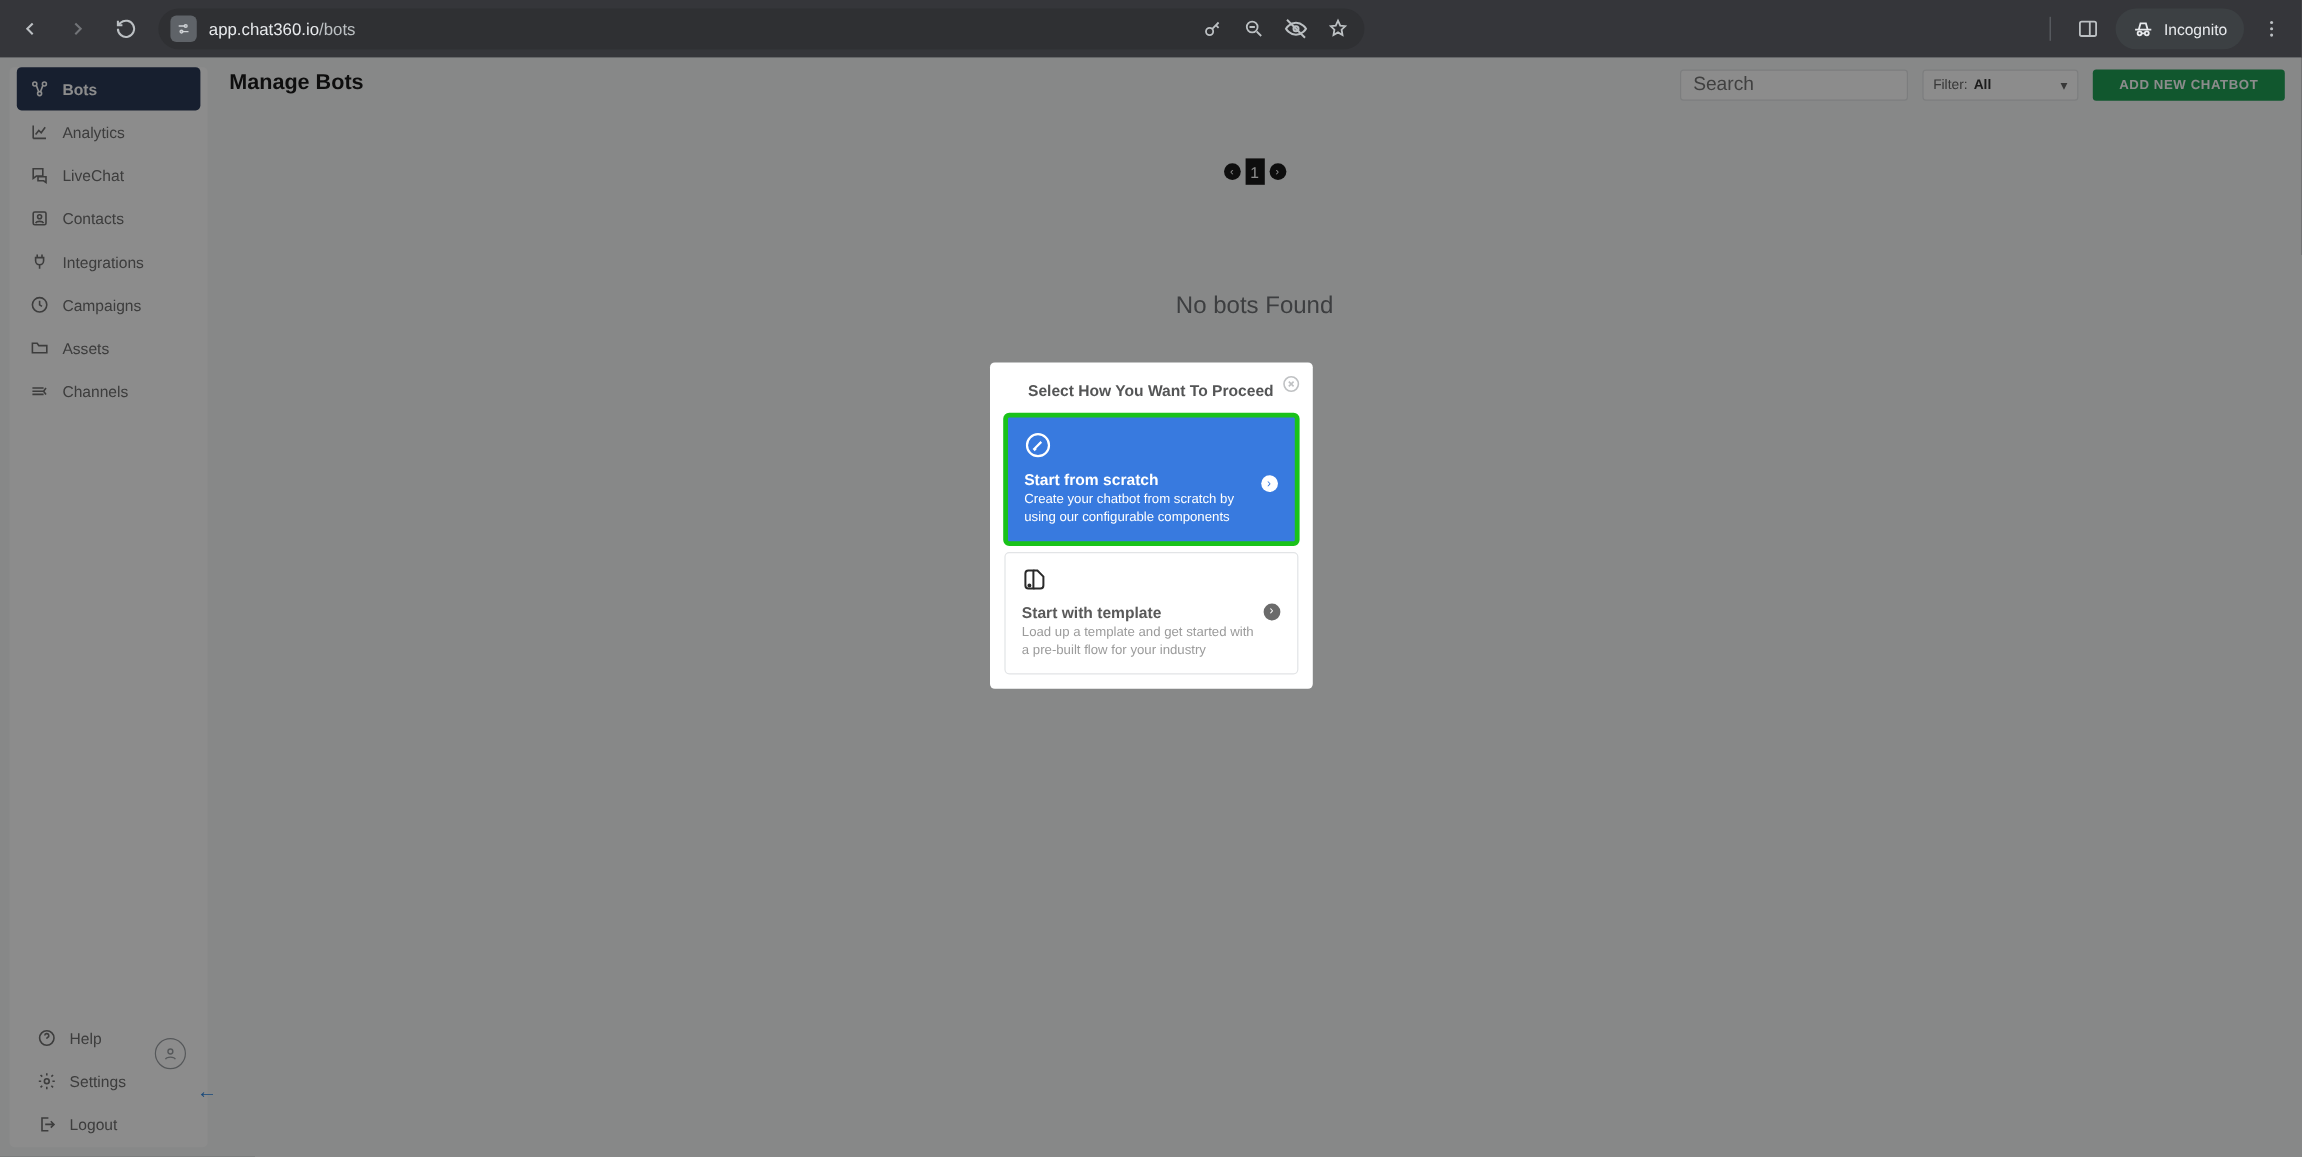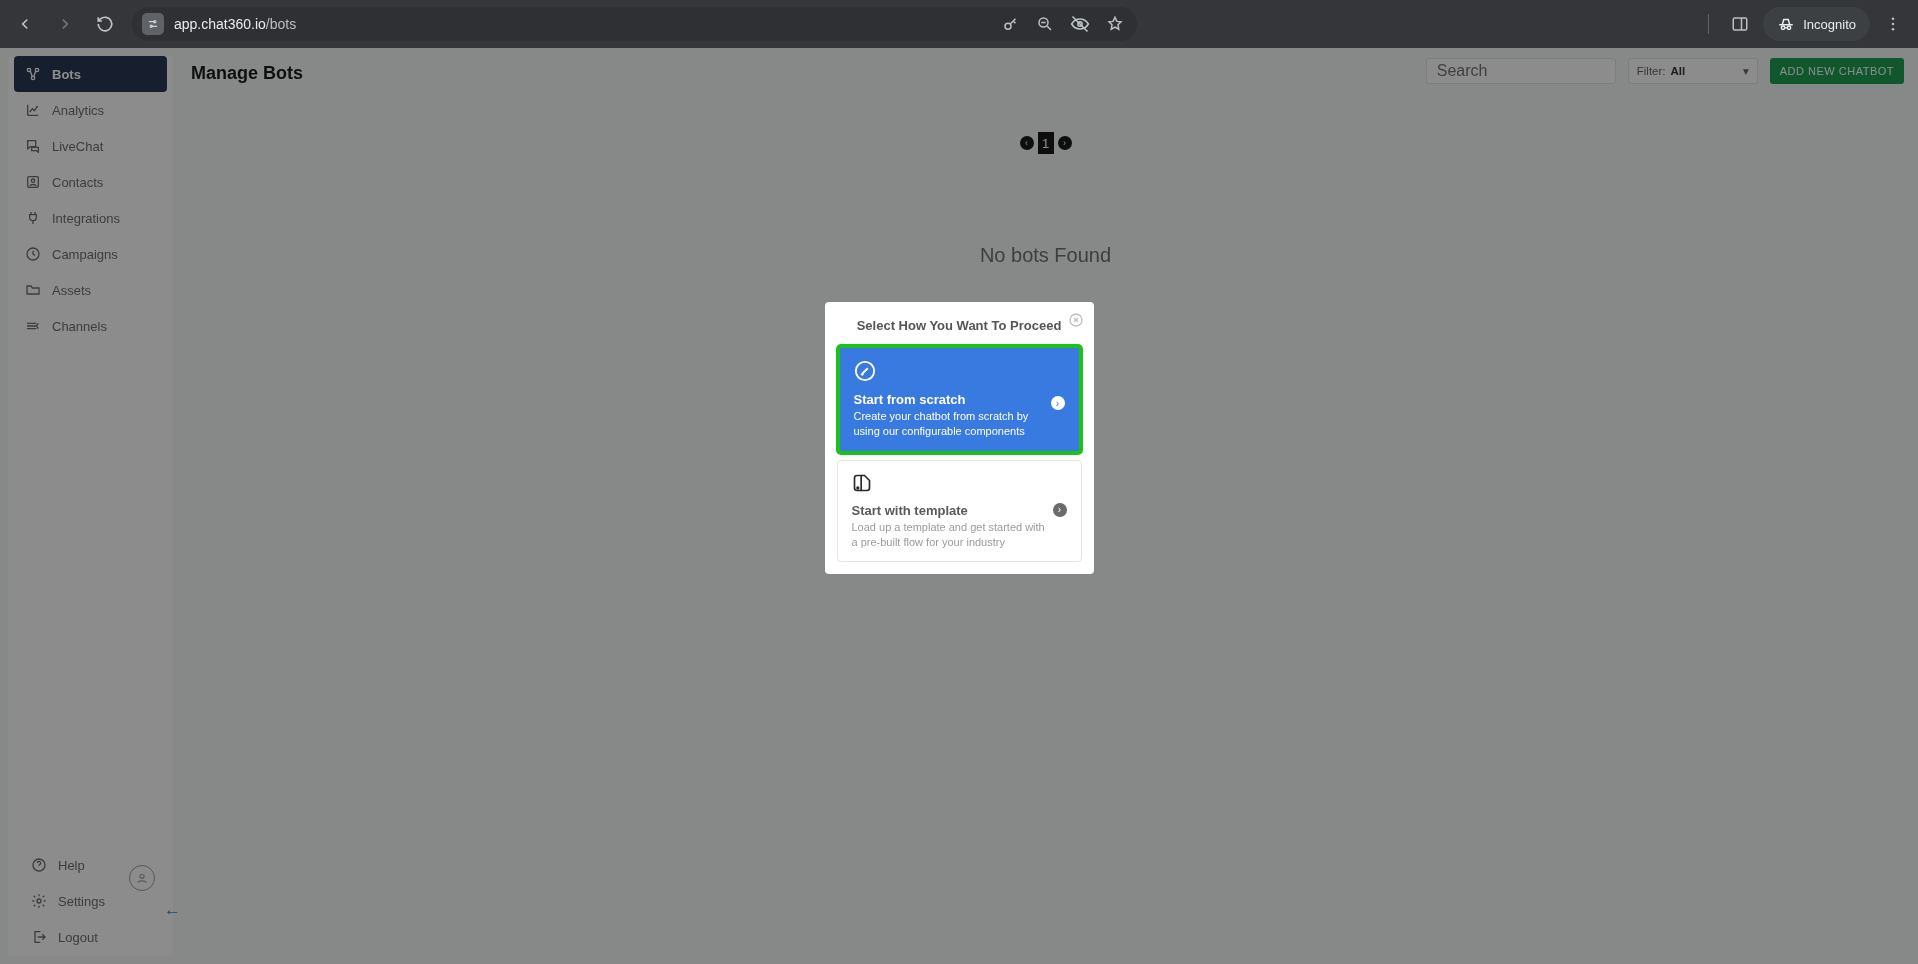--- a/index.html
+++ b/index.html
@@ -41,30 +41,30 @@
   .logo-text{font-size:19px;color:#1a2440;font-weight:500}
   .nav{display:flex;flex-direction:column;padding:0 6px;gap:0}
   .nav-item{display:flex;align-items:center;gap:10px;padding:9px 10px;color:var(--sidebar-text);border-radius:4px;font-size:13px}
   .nav-item.active{background:var(--sidebar-active-bg);color:#fff;font-weight:600}
   .nav-item .icn{width:18px;height:18px;display:flex;align-items:center;justify-content:center}
   .nav-bottom{position:absolute;bottom:1px;left:0;right:0;padding:0 6px;display:flex;flex-direction:row}
   .avatar-circle{width:26px;height:26px;border:1.5px solid #9ca0a4;border-radius:50%;display:flex;align-items:center;justify-content:center;color:#9ca0a4;margin:18px 0 8px 8px}
   .sb-collapse{position:absolute;right:-7px;bottom:40px;width:16px;height:16px;color:#2e86e0;font-size:17px}
 
   .main{flex:1;display:flex;flex-direction:column;min-width:0}
-  .topbar{display:flex;align-items:flex-end;padding:10px 14px 8px 18px;gap:12px}
+  .topbar{display:flex;align-items:flex-start;padding:10px 14px 8px 18px;gap:12px}
   .titleblock{flex:1}
   .page-title{font-size:18px;font-weight:700;color:#1a1a1a;margin:0}
   .page-sub{font-size:11.5px;color:#6f6f6f;margin-top:2px}
   .page-sub a{color:#2e86e0;text-decoration:none}
   .search{width:190px;height:26px;border:1px solid var(--border);border-radius:3px;display:flex;align-items:center;padding:0 8px;background:#fff}
   .search input{flex:1;border:none;outline:none;font-size:16px;background:transparent;color:#666}
   .filter{width:130px;height:26px;border:1px solid var(--border);border-radius:3px;background:#fff;display:flex;align-items:center;padding:0 8px;font-size:11.5px;color:#666;gap:5px}
   .filter .chev{margin-left:auto}
-  .add-btn{height:26px;padding:0 10px;border-radius:3px;background:var(--green);color:#fff;font-size:11px;font-weight:400;letter-spacing:.5px;display:flex;align-items:center}
+  .add-btn{height:26px;padding:0 22px;border-radius:3px;background:var(--green);color:#fff;font-size:11px;font-weight:700;letter-spacing:.5px;display:flex;align-items:center}
 
   .content{flex:1;display:flex;flex-direction:column;align-items:center;padding-top:40px}
   .pager{display:flex;align-items:center;gap:4px}
   .pager .pg-btn{width:14px;height:14px;border-radius:50%;background:#1a1a1a;color:#fff;font-size:9px;display:flex;align-items:center;justify-content:center}
   .pager .pg-num{width:16px;height:22px;background:#1a1a1a;color:#fff;font-size:13px;display:flex;align-items:center;justify-content:center}
   .empty{margin-top:90px;font-size:20px;color:#6f7275}
 
   
   .overlay{position:absolute;inset:0;background:rgba(0,0,0,.45)}
   .modal{position:relative;width:269px;background:#fff;border-radius:4px;margin:254px auto 0;padding:12px;display:flex;flex-direction:column;gap:6px}

